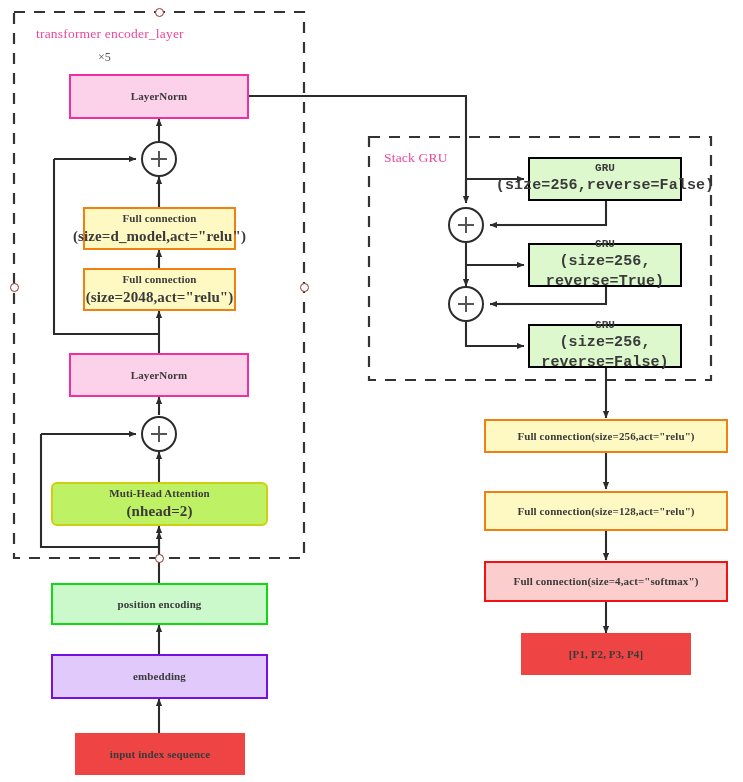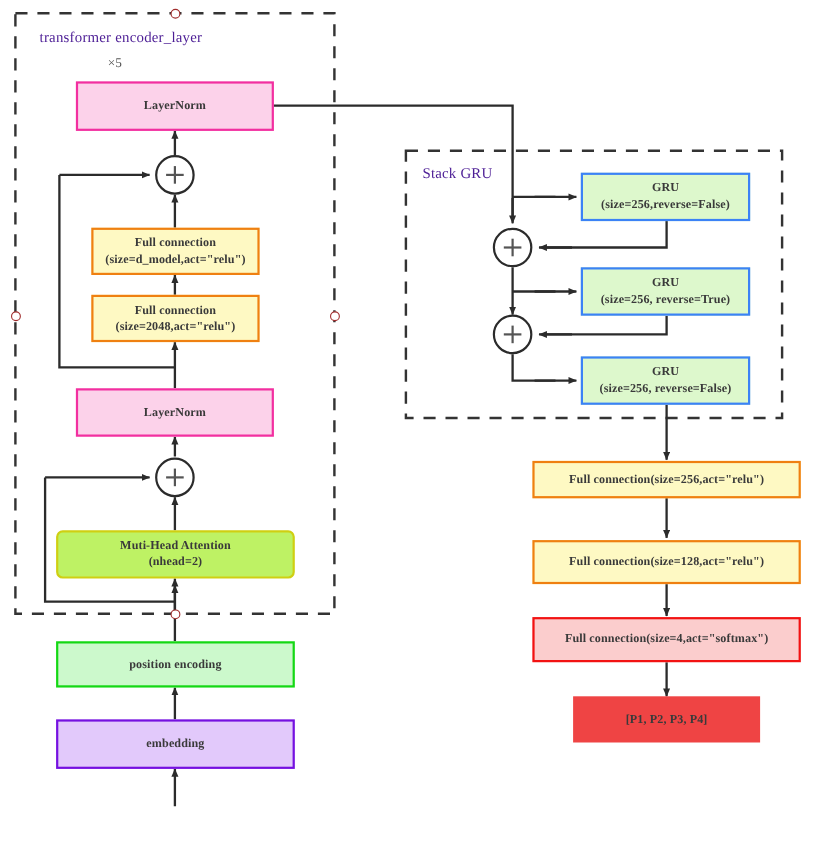--- a/index.html
+++ b/index.html
@@ -28,24 +28,24 @@
     flex-direction: column;
     align-items: center;
     justify-content: center;
     text-align: center;
     color: #3a3a3a;
     font-size: 11px;
     font-weight: bold;
     line-height: 1.35;
     letter-spacing: 0.1px;
   }
-  .node .l2 { font-size: 11px; }
+  .node .l2 { font-size: 15px; }
   .group-label {
     position: absolute;
-    color: #4c1d95;
+    color: #ec4899;
     font-size: 13.5px;
     font-weight: normal;
     letter-spacing: 0.2px;
     white-space: nowrap;
   }
   .group-sub {
     position: absolute;
     color: #555;
     font-size: 12px;
     white-space: nowrap;
@@ -71,21 +71,21 @@
     border: 1.6px solid #a02c2c;
     border-radius: 50%;
     background: #ffffff;
     box-sizing: border-box;
   }
   
   .pink   { background: #fcd2ea; border: 2px solid #f22fa0; }
   .orange { background: #fef9c3; border: 2px solid #ef8011; }
   .yellow { background: #bef264; border: 2px solid #cfcf12; border-radius: 6px; }
   .green  { background: #ccf9cc; border: 2px solid #14d814; }
-  .greens { background: #ddf8cc; border: 2px solid #3b82f6; }
+  .greens { background: #ddf8cc; border: 2px solid #000000; font-family: Liberation Mono, monospace; }
   .purple { background: #e2c9fb; border: 2px solid #7511e0; }
   .red    { background: #fbcdcd; border: 2px solid #f21212; }
   .blue   { background: #ef4444; border: none; }
 </style>
 </head>
 <body>
 
 <div id="canvas">
 
   <svg class="wires" viewBox="0 0 743 782">
@@ -178,20 +178,23 @@
   </div>
 
   <div class="node green" style="left:51px; top:583px; width:217px; height:42px;">
     <span>position encoding</span>
   </div>
 
   <div class="node purple" style="left:51px; top:654px; width:217px; height:45px;">
     <span>embedding</span>
   </div>
 
+  <div class="node blue" style="left:75px; top:733px; width:170px; height:42px;">
+    <span>input index sequence</span>
+  </div>
 
   <div class="plus" style="left:141px; top:141px;"></div>
   <div class="plus" style="left:141px; top:416px;"></div>
 
   <div class="node greens" style="left:528px; top:157px; width:154px; height:44px;">
     <span>GRU</span>
     <span class="l2">(size=256,reverse=False)</span>
   </div>
 
   <div class="node greens" style="left:528px; top:243px; width:154px; height:44px;">

